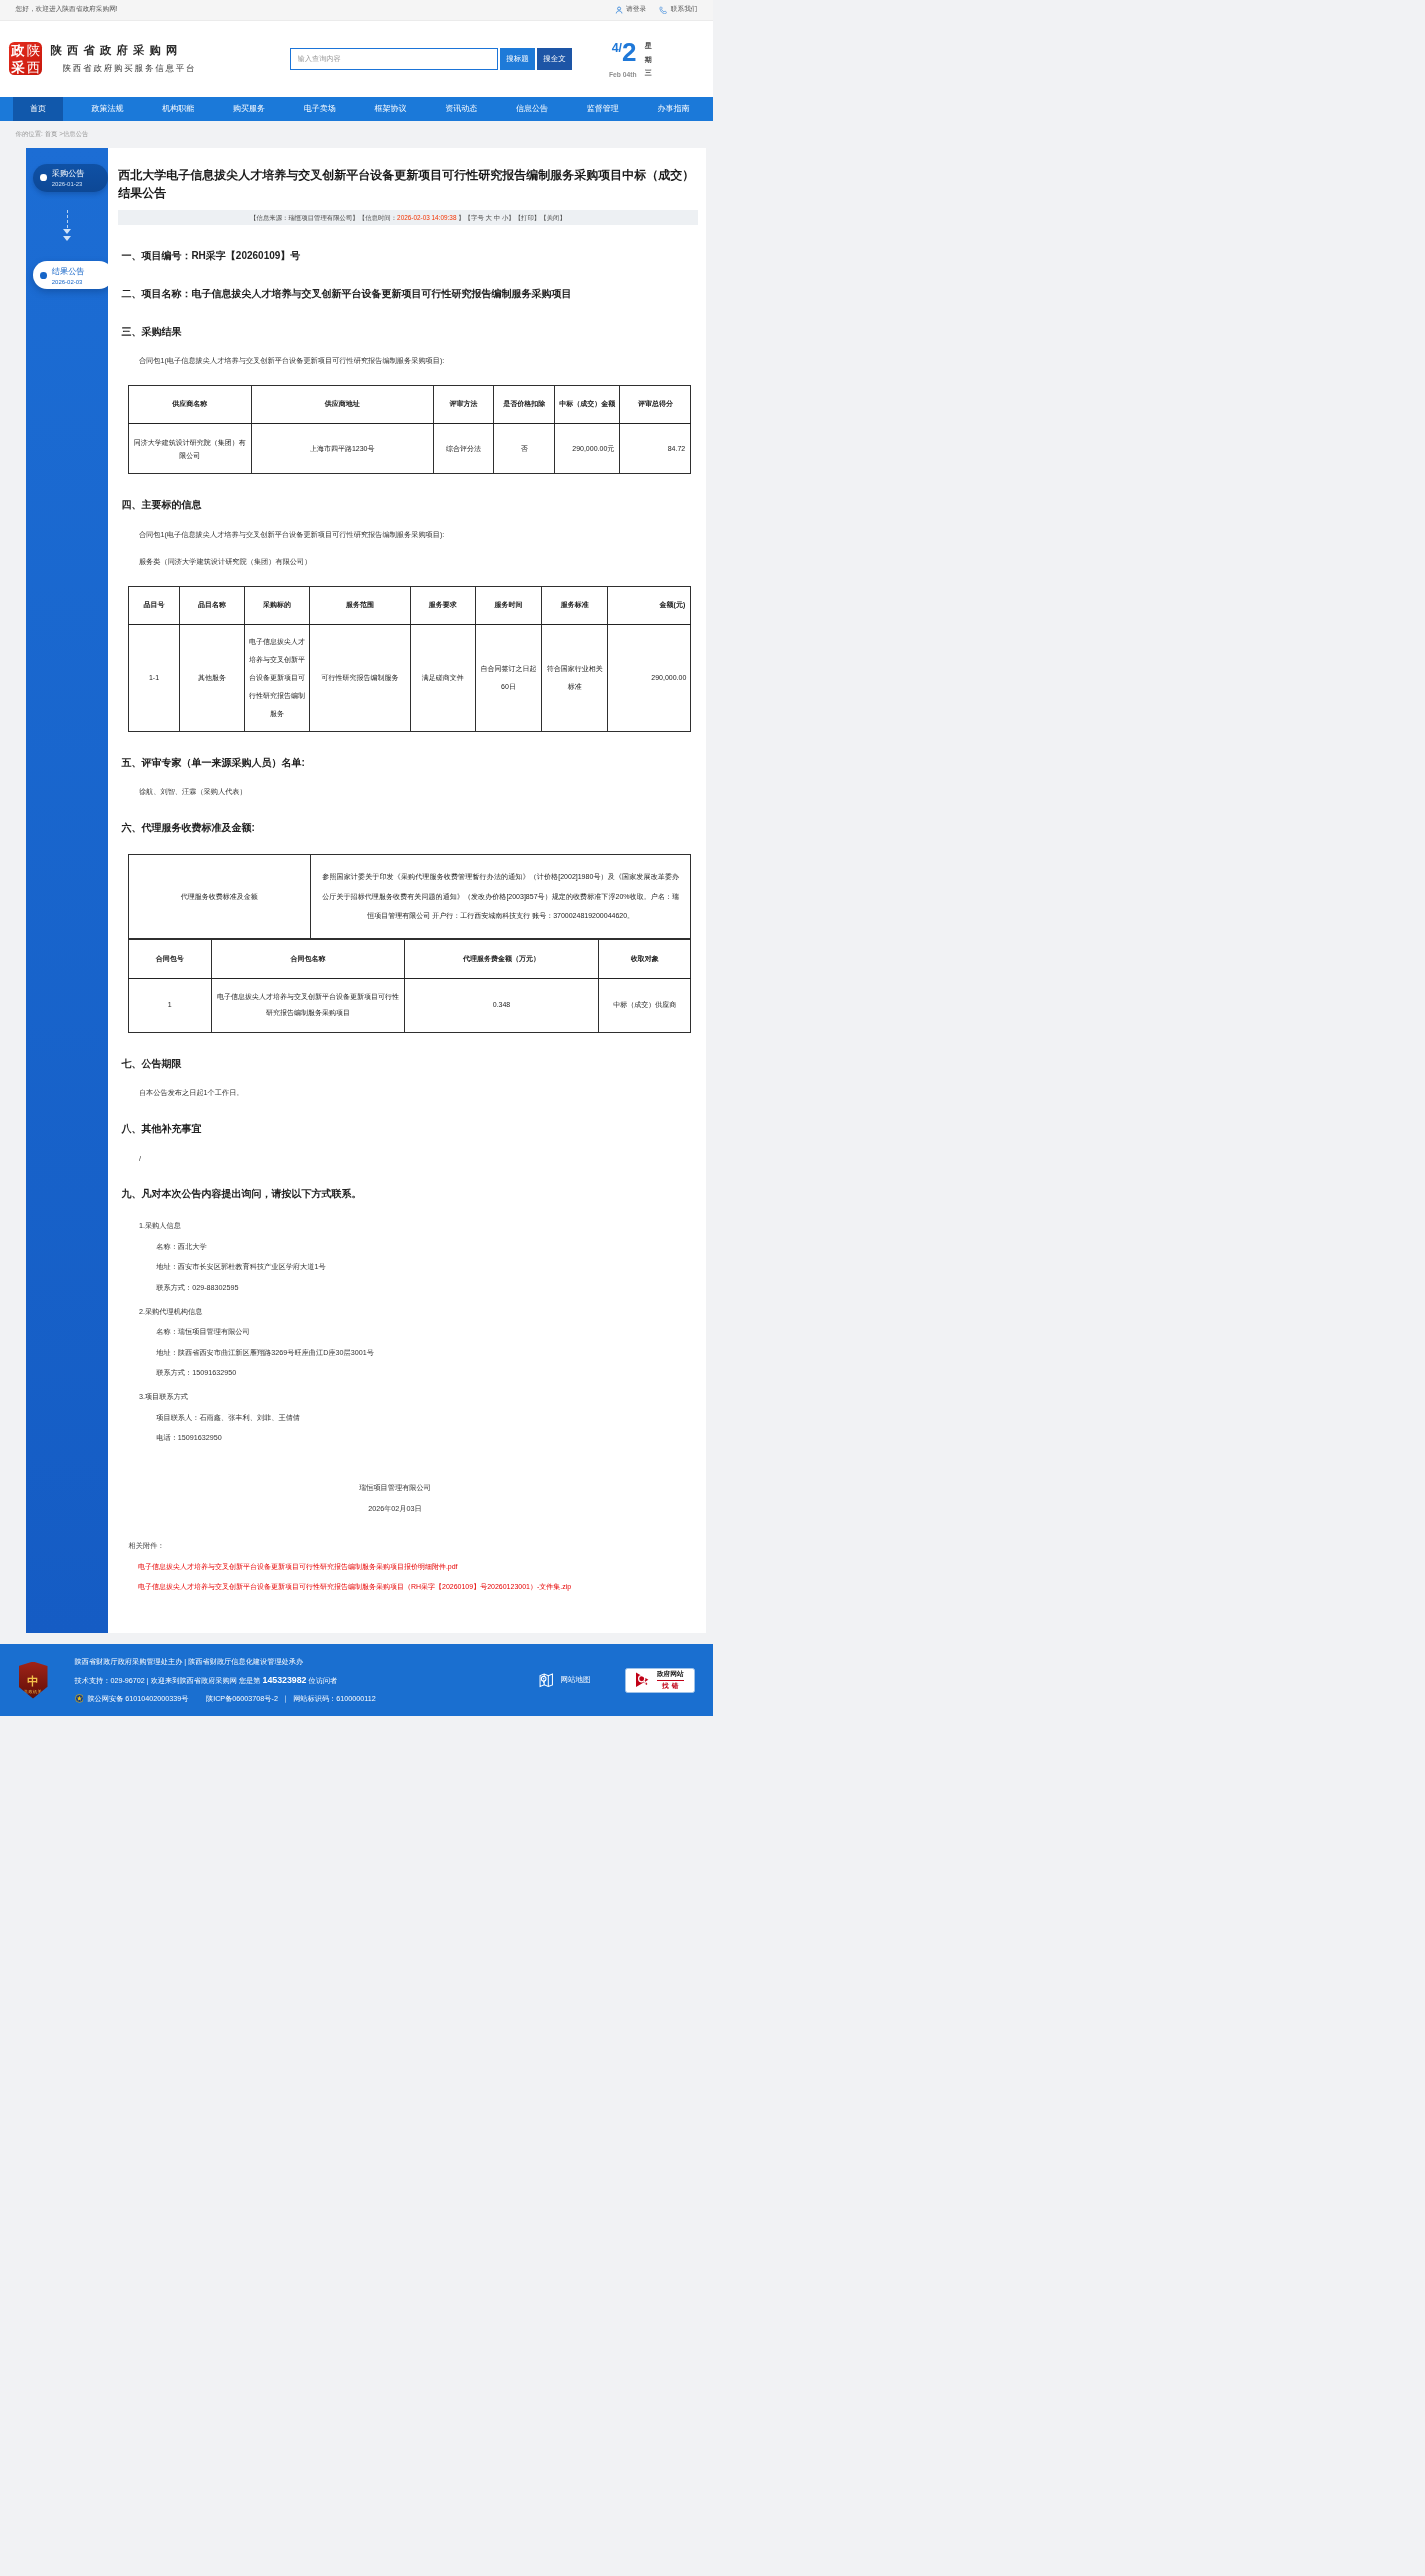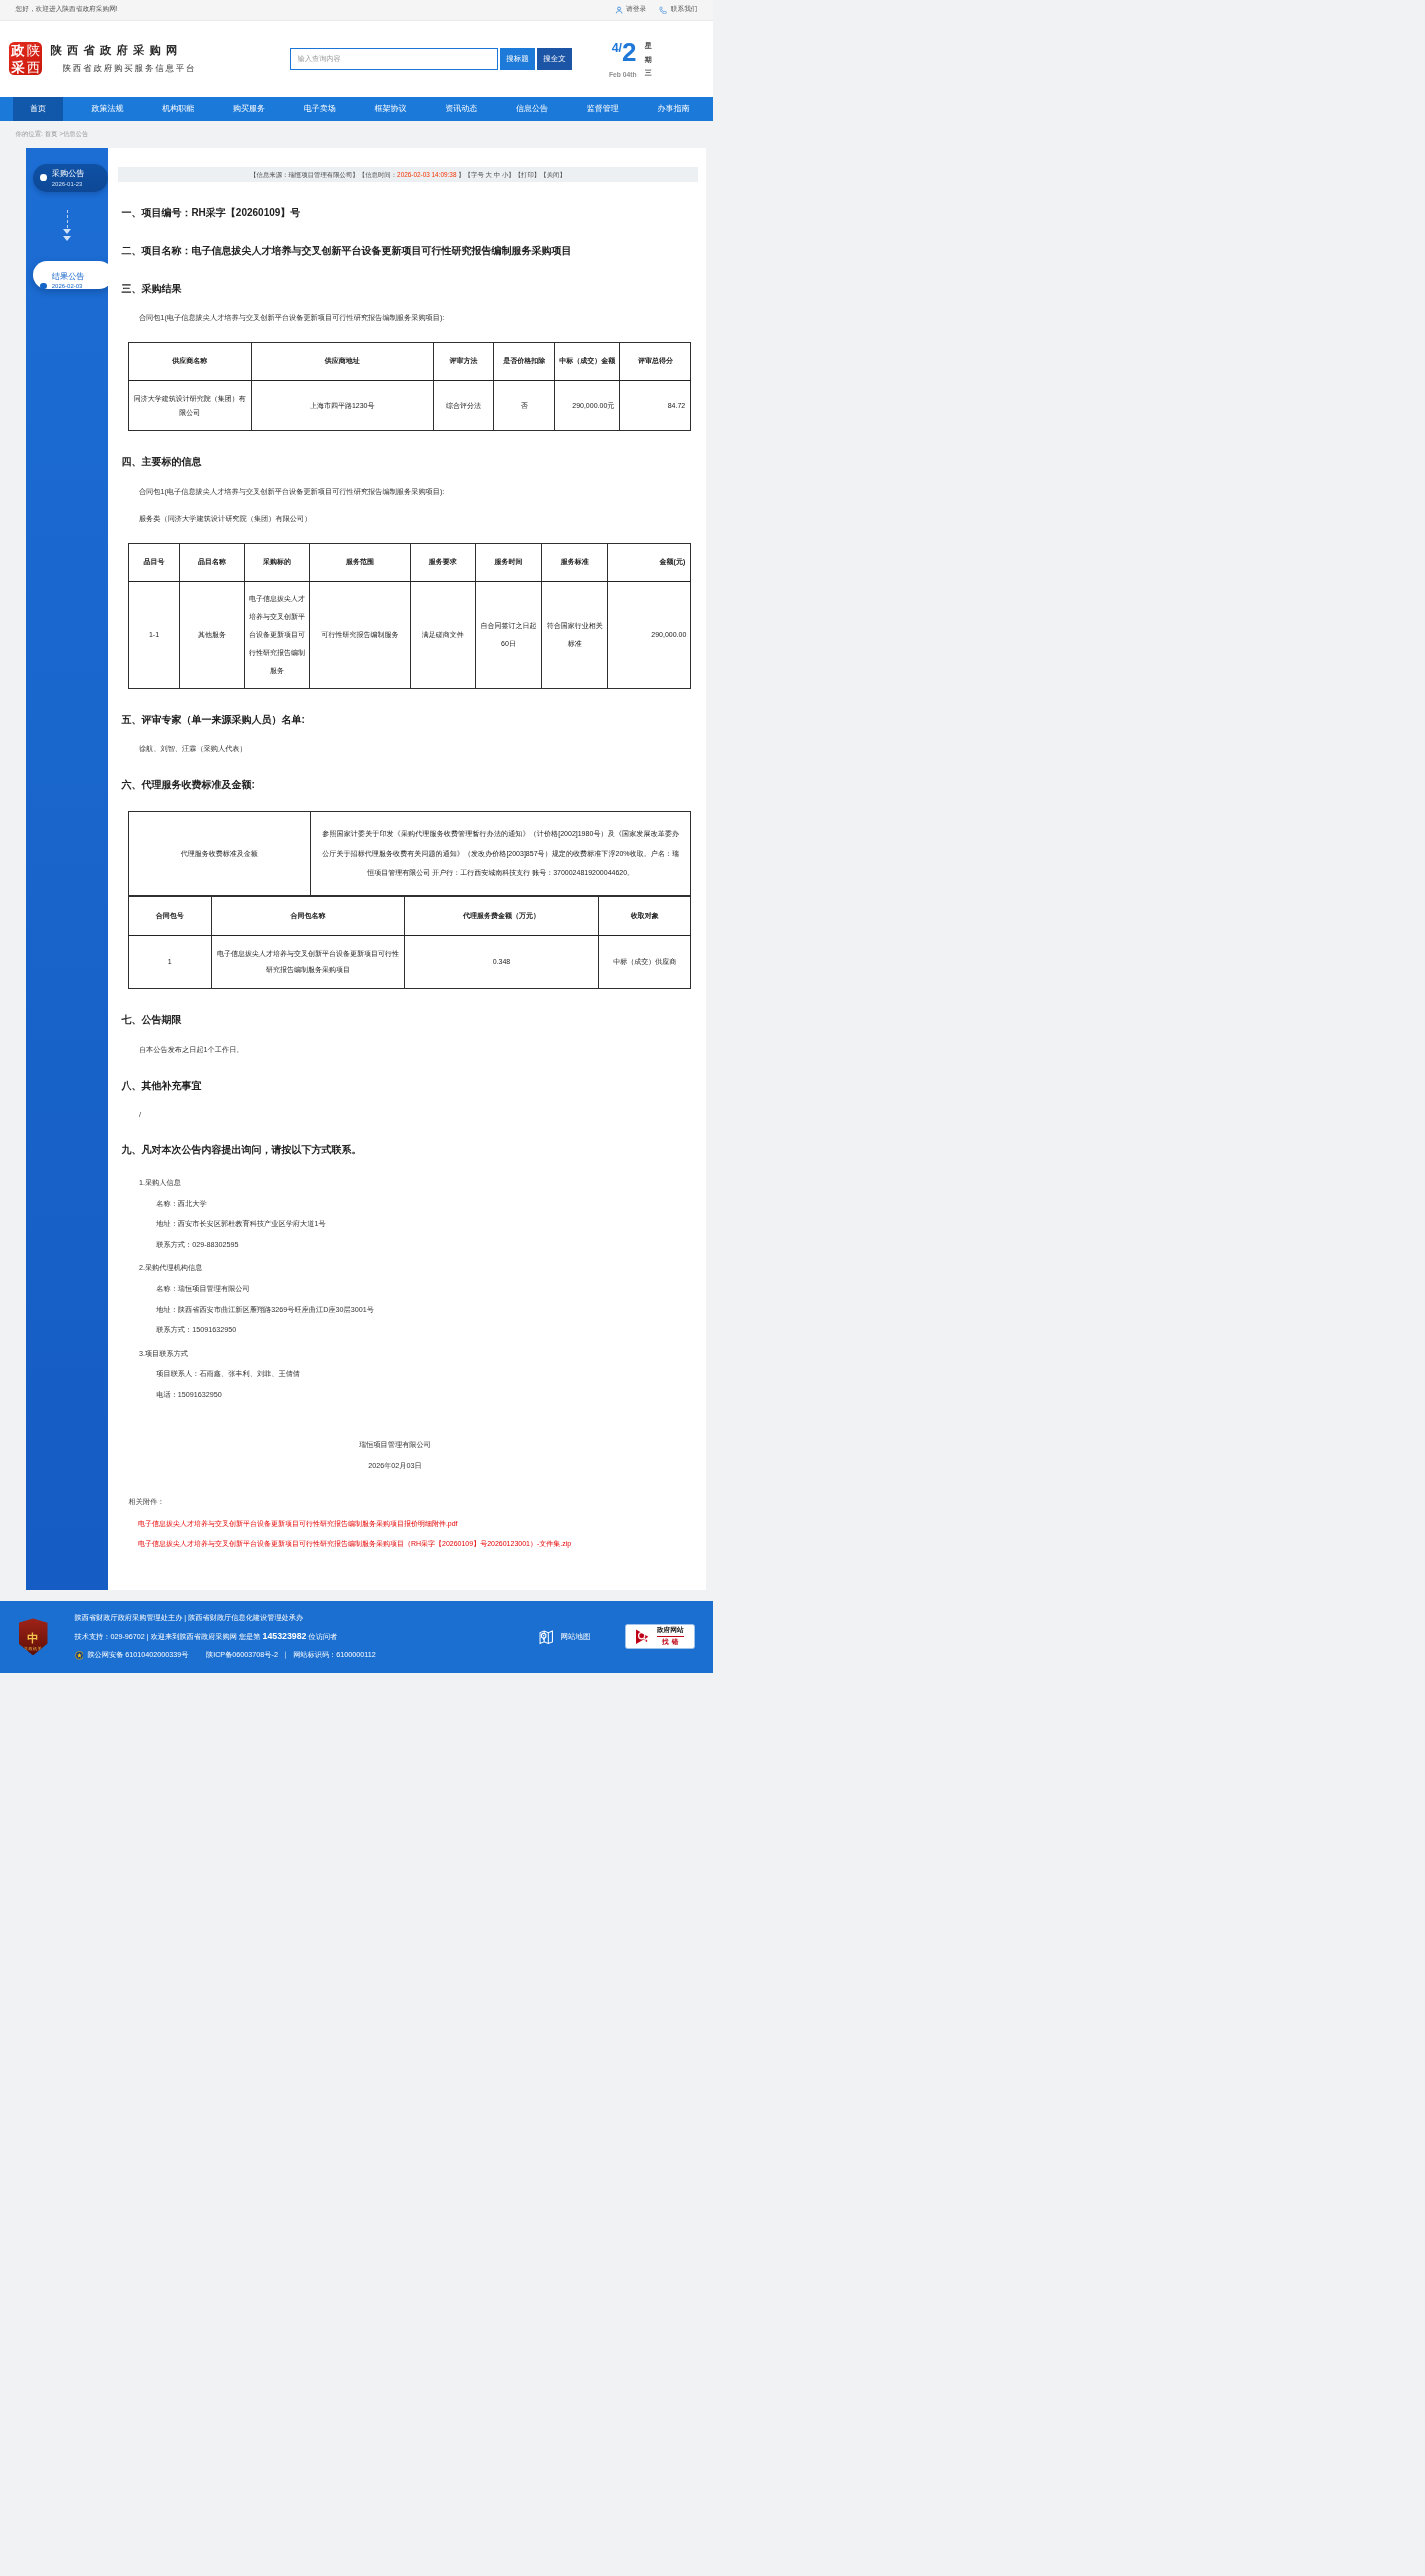--- a/index.html
+++ b/index.html
@@ -50,21 +50,21 @@
   .step .st-text { margin-left:5.2px; }
   .step .st-title { font-size:8.2px; }
   .step .st-date { font-size:6px; margin-top:1.5px; }
   .step-past { background:linear-gradient(180deg,#0f51a5,#0d4896); width:calc(100% - 7.2px); box-shadow:0 2.6px 4.6px rgba(8,40,90,.25); }
   .step-past .dot { background:#fff; }
   .step-past .st-title { color:#fff; }
   .step-past .st-date { color:#cfe0f5; }
   .arrow-wrap { margin:18.5px 0 20.6px; display:flex; flex-direction:column; align-items:center; }
   .arrow-line { height:17.5px; border-left:1px dashed #b9d4f2; }
   .arrow-tri { width:0; height:0; border-left:4.6px solid transparent; border-right:4.6px solid transparent; border-top:5.2px solid #cfe2f8; margin-top:1.5px; }
-  .step-active { background:#fff; width:calc(100% - 2.1px); box-shadow:0 3.1px 7.2px rgba(10,45,100,.35);align-items:flex-end; }
+  .step-active { background:#fff; width:calc(100% - 2.1px); box-shadow:0 3.1px 7.2px rgba(10,45,100,.35); }
   .step-active .dot { background:#1565c8; }
   .step-active .st-title { color:#1565c8; }
   .step-active .st-date { color:#1565c8; }
 
   .card { background:#fff; flex:1 1 auto; padding:10.3px 7.2px 36px 9.3px; }
 
   .banner { width:362px; height:50px; background:linear-gradient(100deg,#f43a2c 0%,#f7612e 50%,#fa8d3b 100%); display:flex; align-items:center; justify-content:center; color:#fff; font-size:15.5px; font-weight:bold; letter-spacing:1px; position:relative; overflow:hidden; }
   .banner::before { content:""; position:absolute; left:-31px; top:5.2px; width:134px; height:134px; border-radius:50%; border:0.5px solid rgba(255,255,255,.35); box-shadow:0 0 0 7.2px rgba(255,255,255,.07), 0 0 0 15.5px rgba(255,255,255,.06), 0 0 0 25px rgba(255,255,255,.05); }
   .banner::after { content:""; position:absolute; right:-20.6px; bottom:-62px; width:113px; height:113px; border-radius:50%; border:0.5px solid rgba(255,255,255,.3); box-shadow:0 0 0 8.2px rgba(255,255,255,.06), 0 0 0 17.5px rgba(255,255,255,.05); }
   .banner-text { position:relative; z-index:2; }
@@ -205,20 +205,21 @@
       <span class="dot"></span>
       <span class="st-text">
         <div class="st-title">结果公告</div>
         <div class="st-date">2026-02-03</div>
       </span>
     </div>
   </div>
 
   <div class="card">
 
+    <h1 class="art-title">西北大学电子信息拔尖人才培养与交叉创新平台设备更新项目可行性研究报告编制服务采购项目中标（成交）结果公告</h1>
 
     <div class="meta">
       <span>【信息来源：瑞恒项目管理有限公司】</span><span>【信息时间：</span><span class="red">2026-02-03 14:09:38</span><span> 】</span><span class="mlink">【字号 大 中 小】</span><span class="mlink">【打印】</span><span class="mlink">【关闭】</span>
     </div>
 
     <div class="sec-h">一、项目编号：RH采字【20260109】号</div>
     <div class="sec-h">二、项目名称：电子信息拔尖人才培养与交叉创新平台设备更新项目可行性研究报告编制服务采购项目</div>
     <div class="sec-h">三、采购结果</div>
     <div class="para">合同包1(电子信息拔尖人才培养与交叉创新平台设备更新项目可行性研究报告编制服务采购项目):</div>
 

